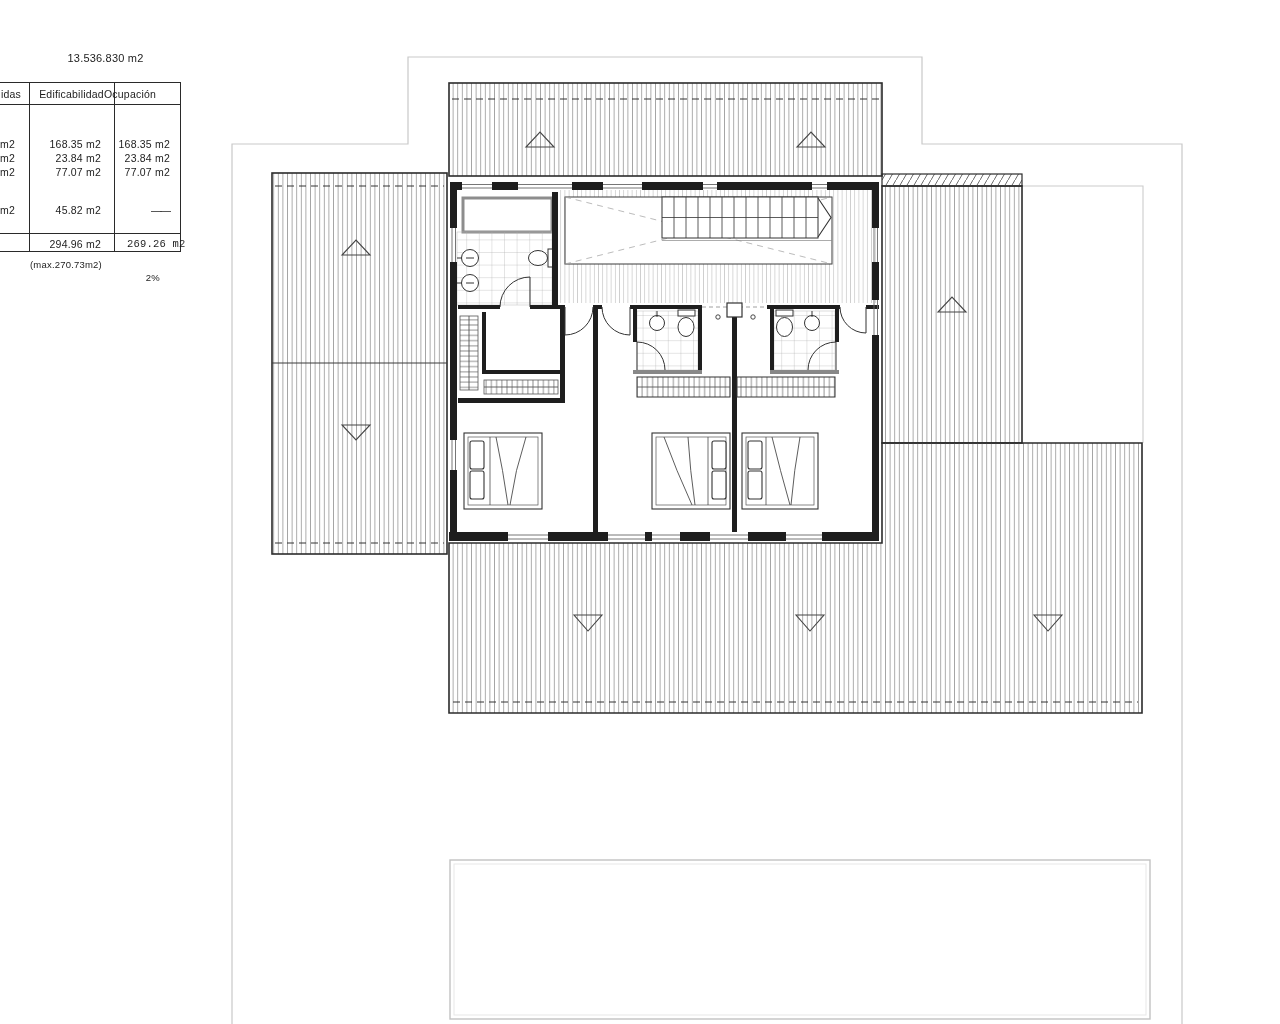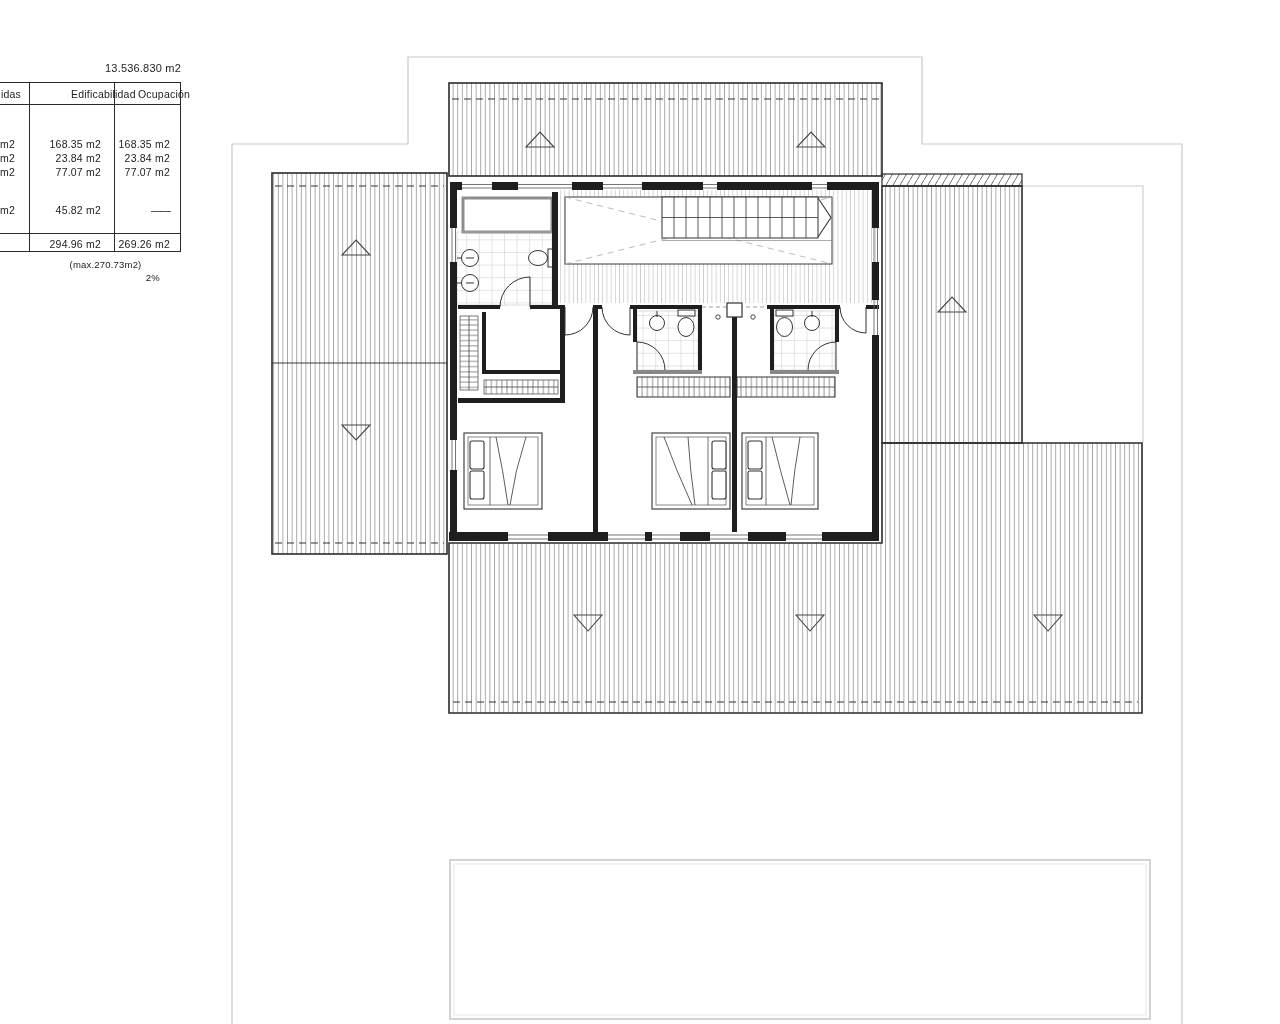--- a/index.html
+++ b/index.html
@@ -7,21 +7,21 @@
          font-family:"Liberation Sans",sans-serif;color:#222;}
   #plan-svg{position:absolute;left:0;top:0;}
   
   .t-txt{position:absolute;font-size:11px;letter-spacing:.2px;color:#1c1c1c;white-space:nowrap;}
   #areas-table{position:absolute;left:-70px;top:82px;width:251px;height:170px;
                border:1.2px solid #2a2a2a;box-sizing:border-box;background:#fff;}
   .vline{position:absolute;top:0;bottom:0;width:1px;background:#2a2a2a;}
   .hline{position:absolute;left:0;right:0;height:1px;background:#2a2a2a;}
   .cell{position:absolute;font-size:10.5px;letter-spacing:.2px;color:#1c1c1c;white-space:nowrap;}
   .r{text-align:right;}
-  .c{text-align:left;margin-left:42px;}
+  .c{text-align:center;}
 </style>
 </head>
 <body>
 
 <div id="stage">
 
   <svg id="plan-svg" width="1280" height="1024" viewBox="0 0 1280 1024">
     <defs>
       <pattern id="hv" width="4.6" height="9" patternUnits="userSpaceOnUse">
         <path d="M2.3,0 V9" stroke="#8c8c8c" stroke-width="0.75"></path>
@@ -300,21 +300,21 @@
       <rect x="872" y="335" width="7" height="197"></rect>
     </g>
     <g stroke="#666" stroke-width="0.9">
       <line x1="874" y1="228" x2="874" y2="262"></line>
         <line x1="877.5" y1="228" x2="877.5" y2="262"></line>
       <line x1="874" y1="300" x2="874" y2="335"></line>
         <line x1="877.5" y1="300" x2="877.5" y2="335"></line>
     </g>
   </svg>
 
-  <div class="t-txt" style="left:30px;top:62px;width:151px;text-align:right;">13.536.830 m2</div>
+  <div class="t-txt" style="left:30px;top:52px;width:151px;text-align:center;">13.536.830 m2</div>
 
   <div id="areas-table">
     <div class="vline" style="left:98px;"></div>
     <div class="vline" style="left:183px;"></div>
     <div class="hline" style="top:21px;"></div>
     <div class="hline" style="top:150px;"></div>
 
     <div class="cell r" style="left:0;top:5px;width:90px;">idas</div>
     <div class="cell c" style="left:98px;top:5px;width:85px;">Edificabilidad</div>
     <div class="cell c" style="left:165px;top:5px;width:68px;">Ocupación</div>
@@ -329,19 +329,19 @@
 
     <div class="cell r" style="left:0;top:83px;width:90px;padding-right:6px;box-sizing:border-box;">m2</div>
     <div class="cell r" style="left:98px;top:83px;width:72px;">77.07 m2</div>
     <div class="cell r" style="left:183px;top:83px;width:56px;">77.07 m2</div>
 
     <div class="cell r" style="left:0;top:121px;width:90px;padding-right:6px;box-sizing:border-box;">m2</div>
     <div class="cell r" style="left:98px;top:121px;width:72px;">45.82 m2</div>
     <div class="cell r" style="left:183px;top:121px;width:56px;letter-spacing:-1px;">——</div>
 
     <div class="cell r" style="left:98px;top:155px;width:72px;">294.96 m2</div>
-    <div class="cell r" style="left:183px;top:155px;width:56px;">269.26 m2</div>
+    <div class="cell r" style="left:196px;top:155px;width:56px;font-family:Liberation Mono, monospace;">269.26 m2</div>
   </div>
 
-  <div class="t-txt" style="left:30px;top:259px;width:151px;text-align:center;font-size:9.5px;">(max.270.73m2)</div>
+  <div class="t-txt" style="left:30px;top:259px;width:151px;text-align:left;font-size:9.5px;">(max.270.73m2)</div>
   <div class="t-txt" style="left:30px;top:272px;width:130px;text-align:right;font-size:9.5px;">2%</div>
 
 </div>
 
 </body></html>

